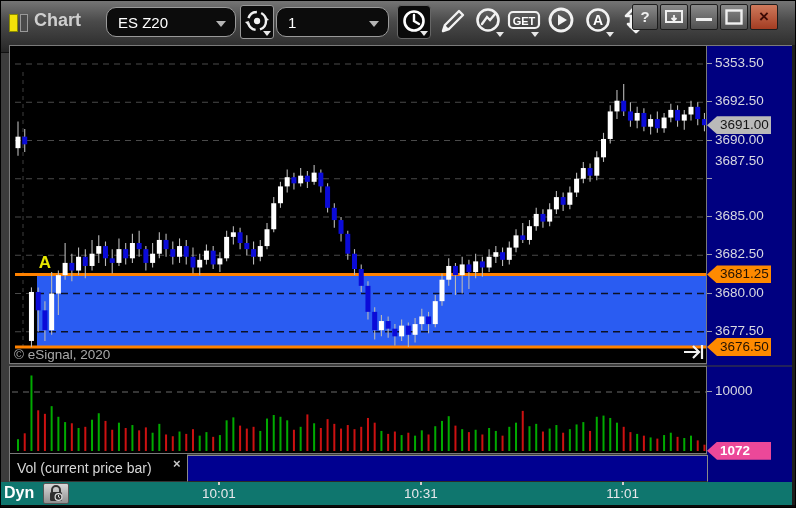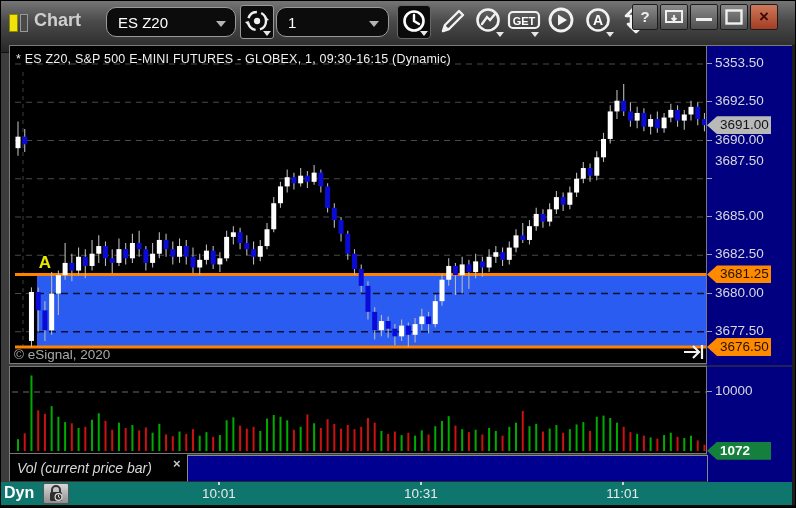--- a/index.html
+++ b/index.html
@@ -30,25 +30,25 @@
   #chart-title { position:absolute; left:6px; top:6px; font-size:12.5px; color:#efefef; letter-spacing:0.2px; }
   #volume-pane { position:absolute; left:8px; top:365px; width:698px; height:88px; background:#000; border:1px solid #7a7a7a; }
   #axis-col { position:absolute; left:706px; top:44px; width:85px; height:437px; background:#000080; border-top:1px solid #7a7a7a; }
   #axis-divider { position:absolute; left:0; top:319px; width:85px; height:2px; background:#22225a; }
   .tick-label { position:absolute; left:8px; color:#d8d8e0; font-size:13.5px; white-space:nowrap; }
   .tick-mark { position:absolute; left:0; width:5px; height:1px; background:#9a9ab0; }
   .price-tag { position:absolute; left:0; width:64px; height:18px; font-size:13.5px; line-height:18px; padding-left:13px;
     clip-path:polygon(0 50%, 10px 0, 100% 0, 100% 100%, 10px 100%); }
   .tag-gray   { background:#b9b9b9; color:#141414; }
   .tag-orange { background:#ff8a00; color:#241303; }
-  .tag-red    { background:#15803d; color:#ffffff; font-weight:bold; }
+  .tag-red    { background:#ec4899; color:#ffffff; font-weight:bold; }
 
   
   #vol-label-strip { position:absolute; left:8px; top:453px; width:178px; height:28px; background:#000; border-left:1px solid #7a7a7a; border-bottom:1px solid #333; }
-  #vol-label { position:absolute; left:7px; top:6px; color:#d6d6d6; font-size:14px;font-style:italic; }
+  #vol-label { position:absolute; left:7px; top:6px; color:#d6d6d6; font-size:14px; }
   #vol-close { position:absolute; left:163px; top:2px; color:#c8c8c8; font-size:13px; font-weight:bold; cursor:default; }
   #scrollbar { position:absolute; left:186px; top:454px; width:521px; height:27px; background:#000090; border:1px solid #8a8a8a; border-bottom-color:#2a2a2a; }
   #time-strip { position:absolute; left:0; top:481px; width:796px; height:35px; background:#0f766e; }
   #dyn-label { position:absolute; left:3px; top:2px; color:#fff; font-weight:bold; font-size:16px; }
   #lock-btn { position:absolute; left:42px; top:1px; width:26px; height:21px; background:linear-gradient(#d9d9d9,#8f8f8f); border:1px solid #555; border-radius:2px; }
   .time-label { position:absolute; top:4px; color:#e8e8ec; font-size:13.5px; transform:translateX(-50%); }
   .time-tick { position:absolute; top:0; width:2px; height:3px; background:#cfcfcf; transform:translateX(-50%); }
   #bottom-edge { position:absolute; left:0; top:504px; width:796px; height:4px; background:#0a0a0a; }
   #right-edge { position:absolute; left:791px; top:44px; width:5px; height:460px; background:#1d1d1d; }
 
@@ -384,21 +384,20 @@
           <rect x="685.23" y="60.84000000000278" width="5" height="12.239999999995838" fill="#0b0bd8"></rect>
           <line x1="694.46" y1="66.95999999999722" x2="694.46" y2="85.3200000000014" stroke="#b8b8b8" stroke-width="1.1"></line>
           <rect x="691.96" y="73.07999999999862" width="5" height="6.120000000001383" fill="#0b0bd8"></rect>
         </g>
         <text x="28.650000000000006" y="222.4299999999986" fill="#e8e800" font-size="17" font-weight="bold" font-family="Liberation Sans, sans-serif">A</text>
         <text x="4" y="313" fill="#a9a9a9" font-size="13.5" font-family="Liberation Sans, sans-serif">© eSignal, 2020</text>
         <g>
           <path d="M674 306 L688 306 M683 300 L689 306 L683 312 M692 299 L692 313" stroke="#f0f0f0" stroke-width="2.2" fill="none"></path>
         </g>
       </svg>
-    <div id="chart-title">* ES Z20, S&amp;P 500 E-MINI FUTURES - GLOBEX, 1, 09:30-16:15 (Dynamic)</div>
   </div>
 
   <div id="volume-pane">
     <svg id="vol-svg" width="696" height="86">
         <line x1="2" y1="25" x2="696" y2="25" stroke="#6a6a6a" stroke-dasharray="6 5"></line>
         <g>
           <rect x="7" y="72.2" width="2" height="11.799999999999997" fill="#00aa00"></rect>
           <rect x="13.73" y="66.3" width="2" height="17.700000000000003" fill="#cc1111"></rect>
           <rect x="20.46" y="8.480000000000004" width="2" height="75.52" fill="#00aa00"></rect>
           <rect x="27.19" y="43.29" width="2" height="40.71" fill="#cc1111"></rect>

